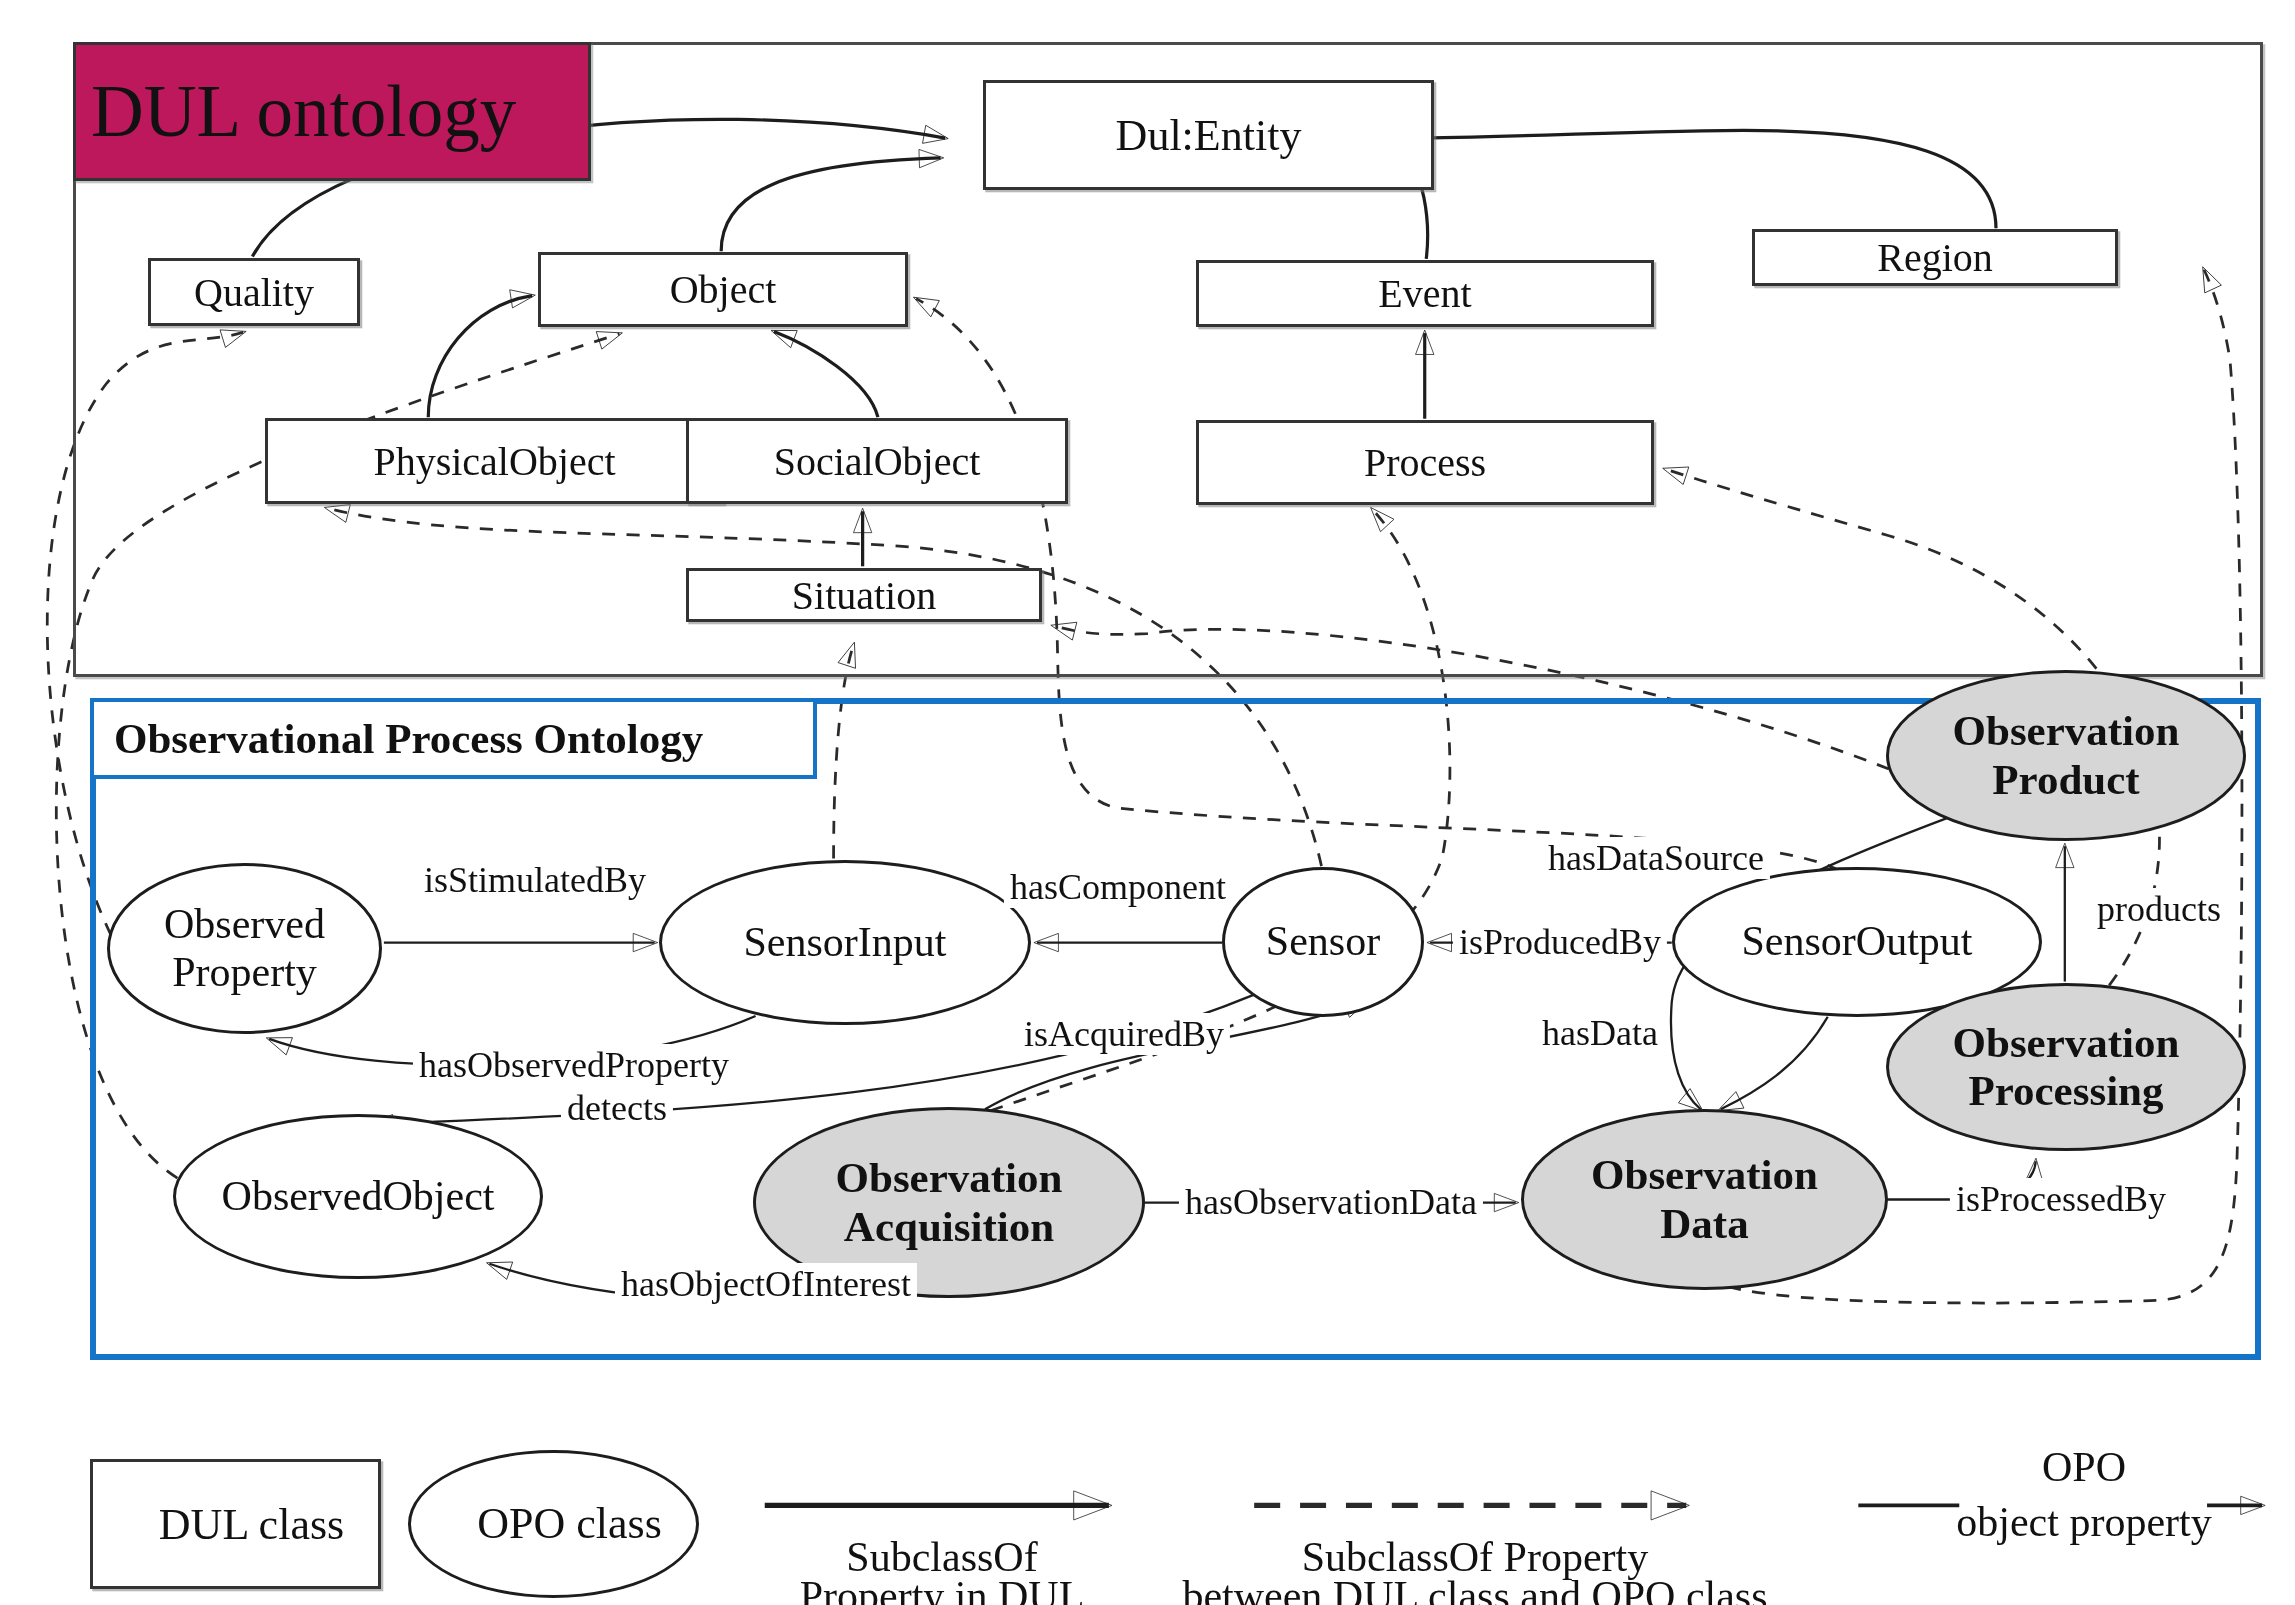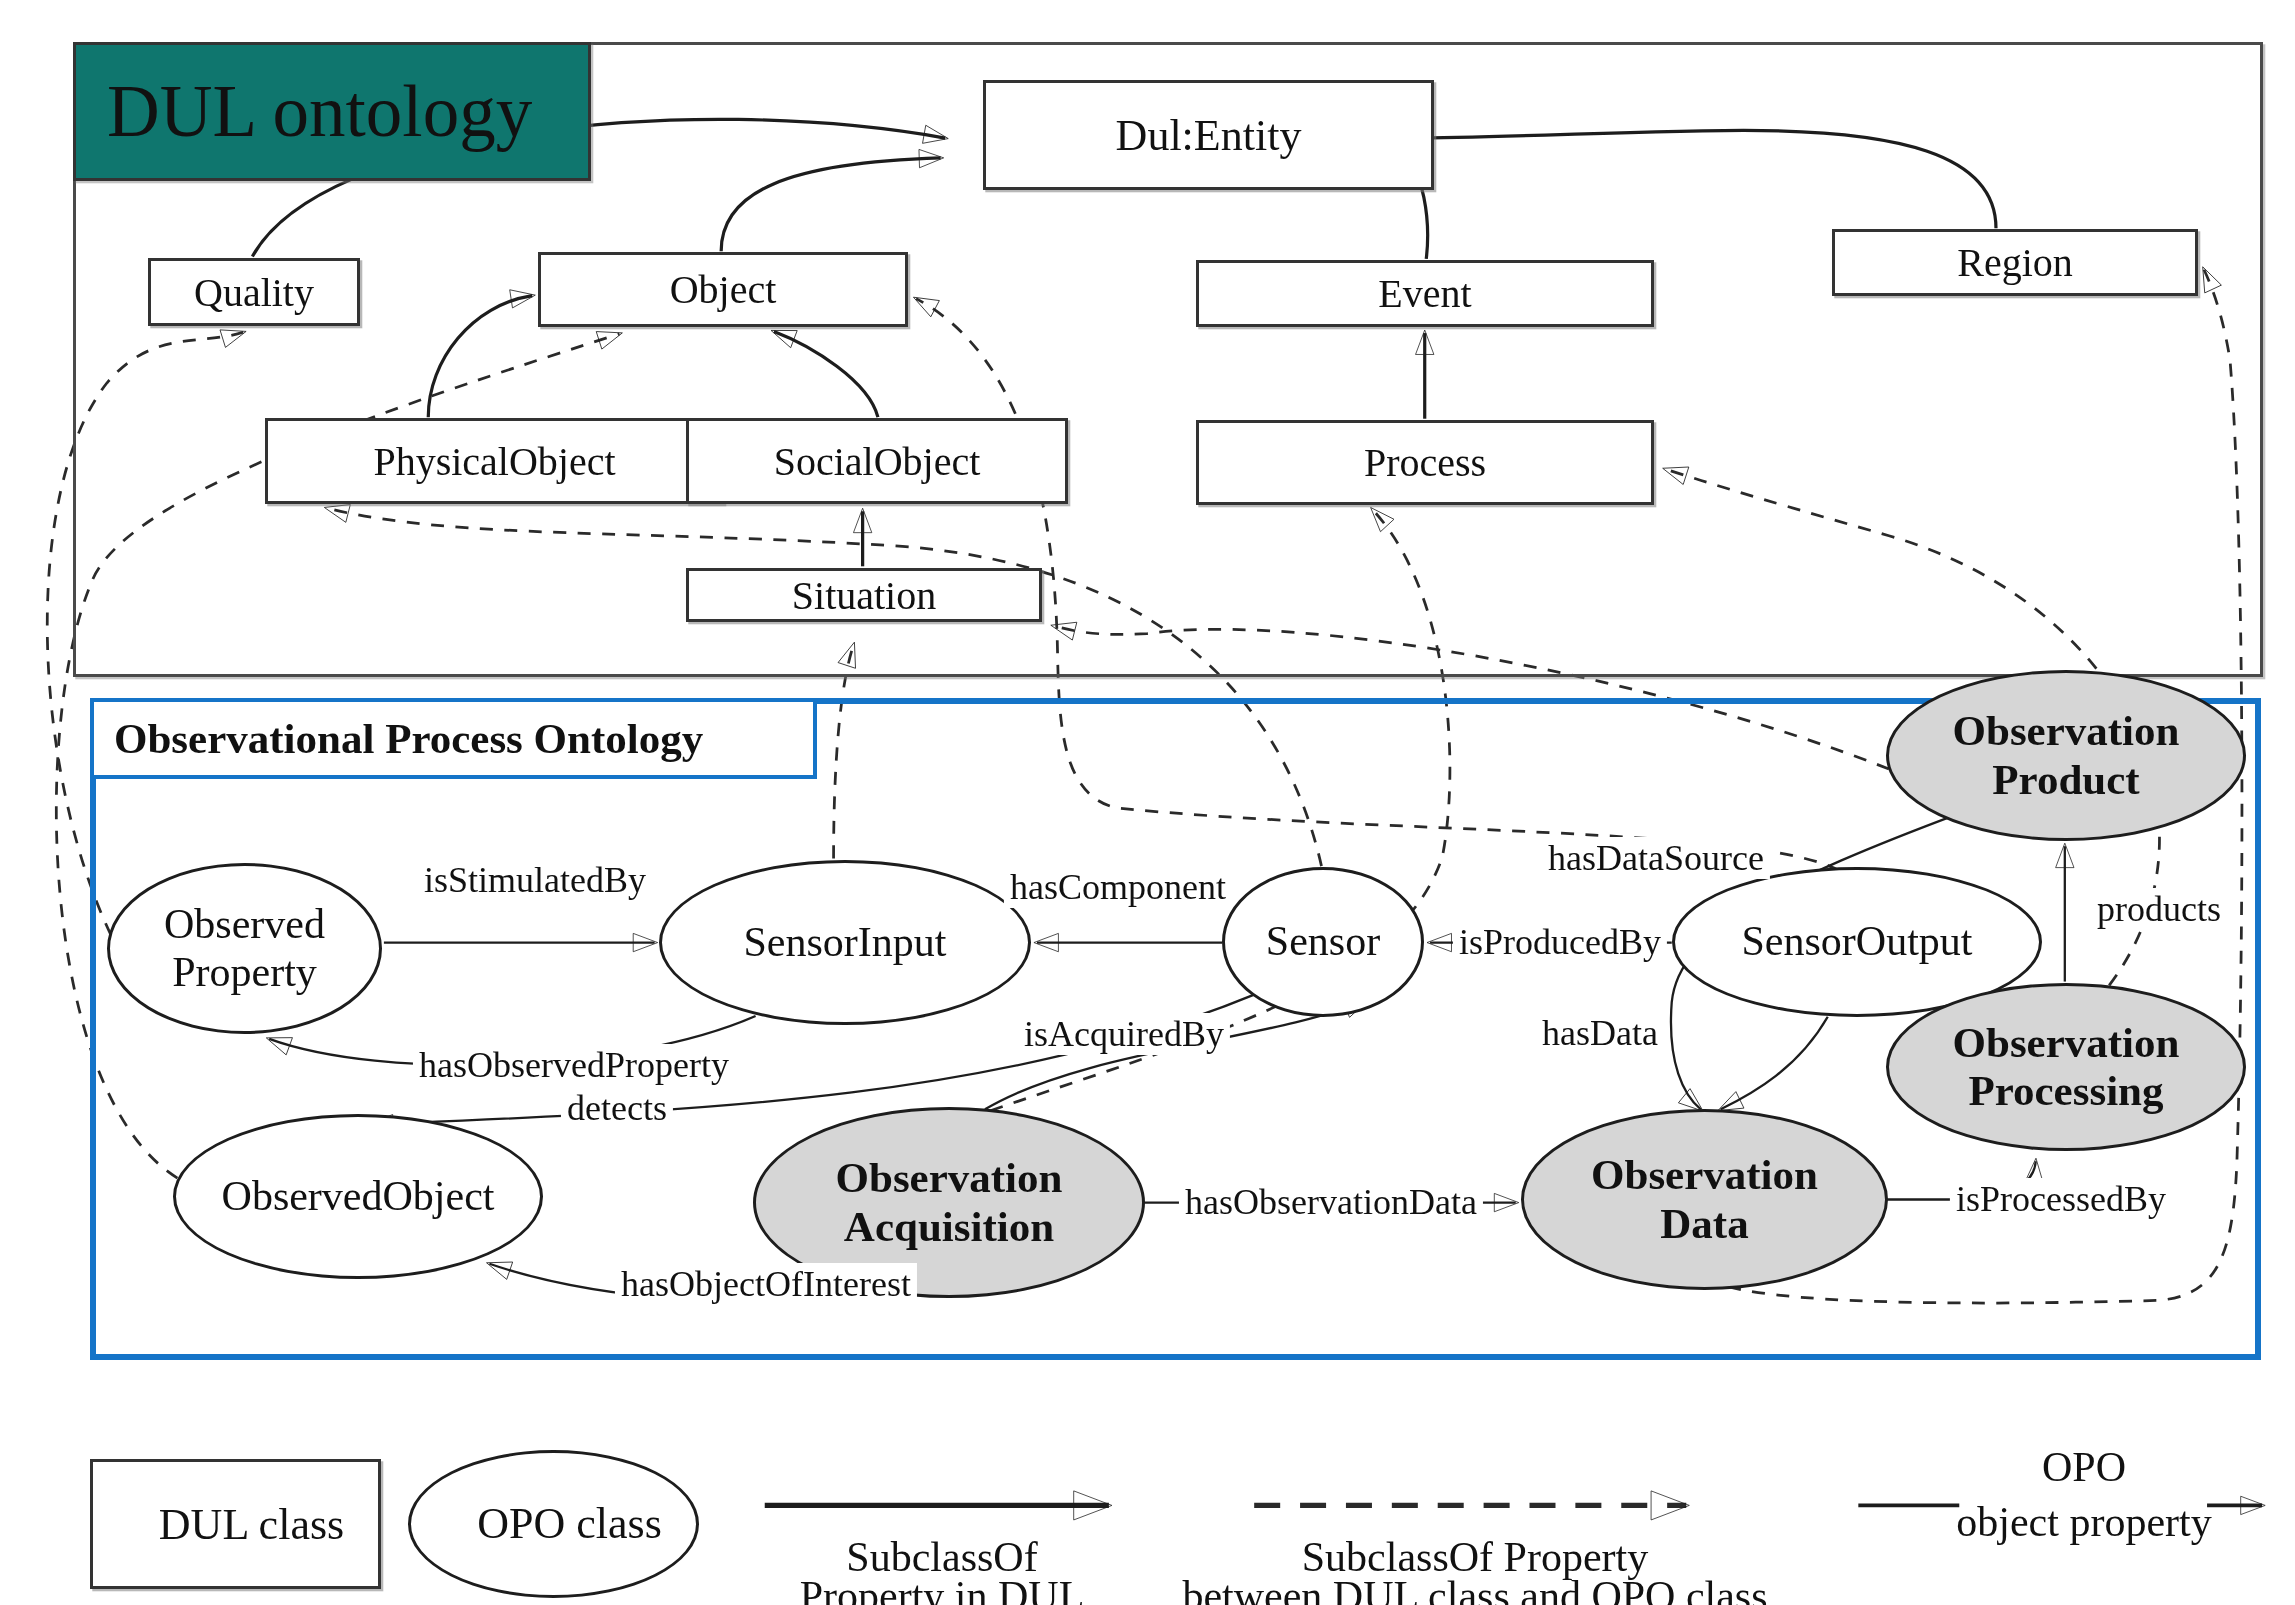--- a/index.html
+++ b/index.html
@@ -4,22 +4,22 @@
 <style>
   html,body{margin:0;padding:0;background:#ffffff;}
   #canvas{position:relative;width:2295px;height:1606px;background:#fff;overflow:hidden;
           font-family:"Liberation Serif","DejaVu Serif",serif;color:#111;}
   #edges{position:absolute;left:0;top:0;width:2295px;height:1606px;}
   .box{position:absolute;background:#fff;border:3.1px solid #333;box-sizing:border-box;
        display:flex;align-items:center;justify-content:center;text-align:center;
        font-size:40px;box-shadow:2.3px 2.3px 0 rgba(125,125,125,.55);}
   .frame{position:absolute;background:transparent;border:3.8px solid #4a4a4a;box-sizing:border-box;
          box-shadow:2.3px 2.3px 0 rgba(125,125,125,.45);}
-  .title-box{position:absolute;background:#0f766e;border:3.1px solid #333;box-sizing:border-box;
-             display:flex;align-items:center;font-size:73px;padding-left:31px;
+  .title-box{position:absolute;background:#be185d;border:3.1px solid #333;box-sizing:border-box;
+             display:flex;align-items:center;font-size:73px;padding-left:15px;
              box-shadow:2.3px 2.3px 0 rgba(125,125,125,.45);}
   .opo-frame{position:absolute;background:transparent;border:6.1px solid #1574c8;box-sizing:border-box;}
   .opo-title{position:absolute;background:#fff;border:4.6px solid #1574c8;box-sizing:border-box;
              display:flex;align-items:center;font-size:43px;font-weight:bold;padding-left:20px;}
   .ellipse{position:absolute;background:#fff;border:3.1px solid #1d1d1d;border-radius:50%;
            box-sizing:border-box;display:flex;flex-direction:column;align-items:center;
            justify-content:center;text-align:right;font-size:42px;line-height:1.12;}
   .ellipse.gray{background:#d6d6d6;font-weight:bold;font-size:43px;}
   .edge-label{position:absolute;transform:translate(-50%,-50%);font-size:36px;
               background:#fff;padding:0 6.1px;white-space:nowrap;}
@@ -96,21 +96,21 @@
   </div>
   <div class="box" style="left:148px;top:258px;width:212px;height:68px;">
     <span>Quality</span>
   </div>
   <div class="box" style="left:538px;top:252px;width:370px;height:75px;">
     <span>Object</span>
   </div>
   <div class="box" style="left:1196px;top:260px;width:458px;height:67px;">
     <span>Event</span>
   </div>
-  <div class="box" style="left:1832px;top:229px;width:366px;height:67px;text-align:center;">
+  <div class="box" style="left:1752px;top:229px;width:366px;height:57px;text-align:center;">
     <span>Region</span>
   </div>
   <div class="box" style="left:265px;top:418px;width:459px;height:86px;">
     <span>PhysicalObject</span>
   </div>
   <div class="box" style="left:686px;top:418px;width:382px;height:86px;">
     <span>SocialObject</span>
   </div>
   <div class="box" style="left:1196px;top:420px;width:458px;height:85px;">
     <span>Process</span>

